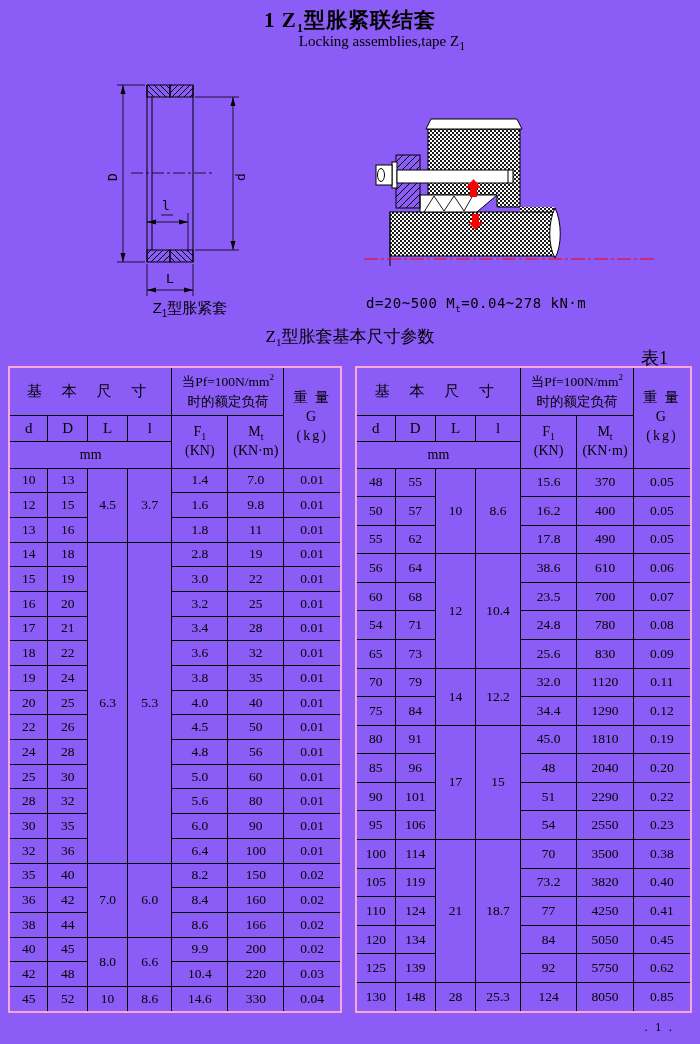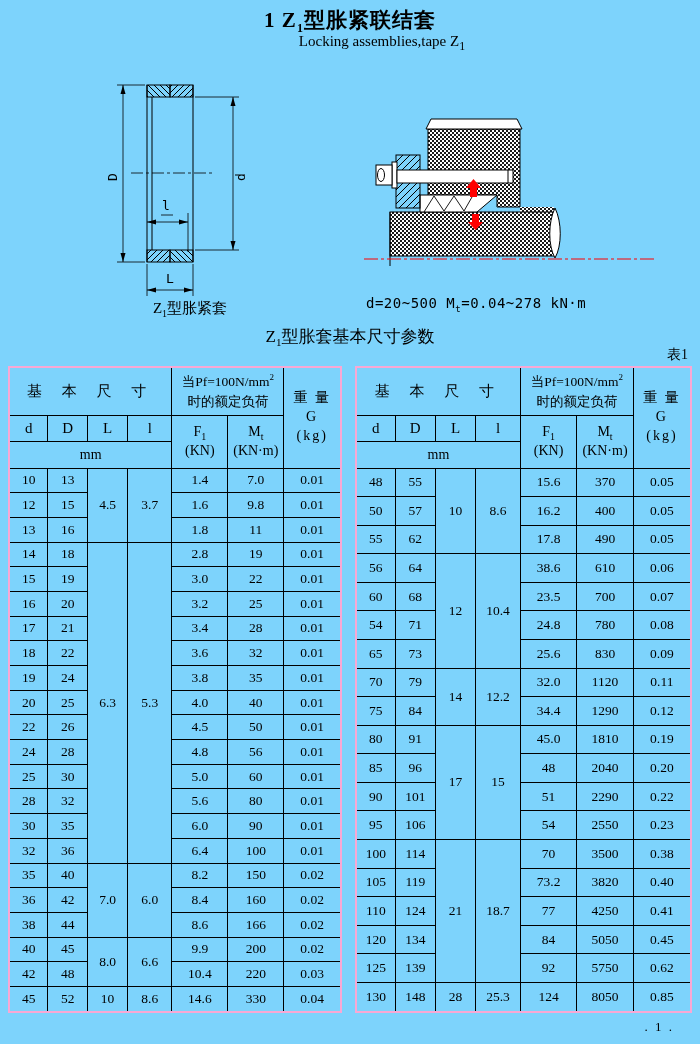--- a/index.html
+++ b/index.html
@@ -1,30 +1,30 @@
 <!DOCTYPE html>
 <html><head>
 <meta charset="utf-8">
 <style>
   html,body{margin:0;padding:0;background:#888;}
-  .page{position:relative;width:700px;height:1044px;background:#7dd3fc;overflow:hidden;
+  .page{position:relative;width:700px;height:1044px;background:#8b5cf6;overflow:hidden;
         font-family:"Liberation Serif",serif;color:#000;}
   .abs{position:absolute;}
   .title{top:6px;left:0;width:100%;text-align:center;font-size:21px;font-weight:bold;letter-spacing:1px;}
   .title sub,.subtitle sub{font-size:12px;}
   .subtitle{top:33px;left:0;width:100%;text-align:center;font-size:15px;padding-left:32px;}
   .fig-left-caption{left:105px;top:299px;width:170px;text-align:center;font-size:15px;
-        font-family:Liberation Serif, serif;}
+        font-family:Liberation Sans, sans-serif;}
   .fig-left-caption sub{font-size:10px;}
   .fig-right-caption{left:366px;top:295px;width:320px;font-size:14px;
         font-family:"DejaVu Sans Mono",monospace;letter-spacing:0.5px;}
   .fig-right-caption sub{font-size:9px;}
   .tbl-title{top:325px;left:0;width:100%;text-align:center;font-size:17px;font-weight:normal;}
   .tbl-title sub{font-size:11px;}
-  .tbl-tag{top:346px;right:12px;font-size:14px;}
+  .tbl-tag{top:346px;right:32px;font-size:18px;}
   .page-num{top:1019px;right:26px;font-size:13px;letter-spacing:2px;}
 
   .tblbox{position:absolute;top:366px;height:647px;}
   .tblbox.left{left:8px;width:334px;}
   .tblbox.right{left:355px;width:337px;}
   table.dim{border-collapse:collapse;width:100%;height:100%;table-layout:fixed;
         border:2px solid #f9a8d4;}
   table.dim th,table.dim td{border:1px solid #000;text-align:center;vertical-align:middle;
         padding:0;font-weight:normal;overflow:hidden;}
   table.dim td{font-size:13.5px;}

